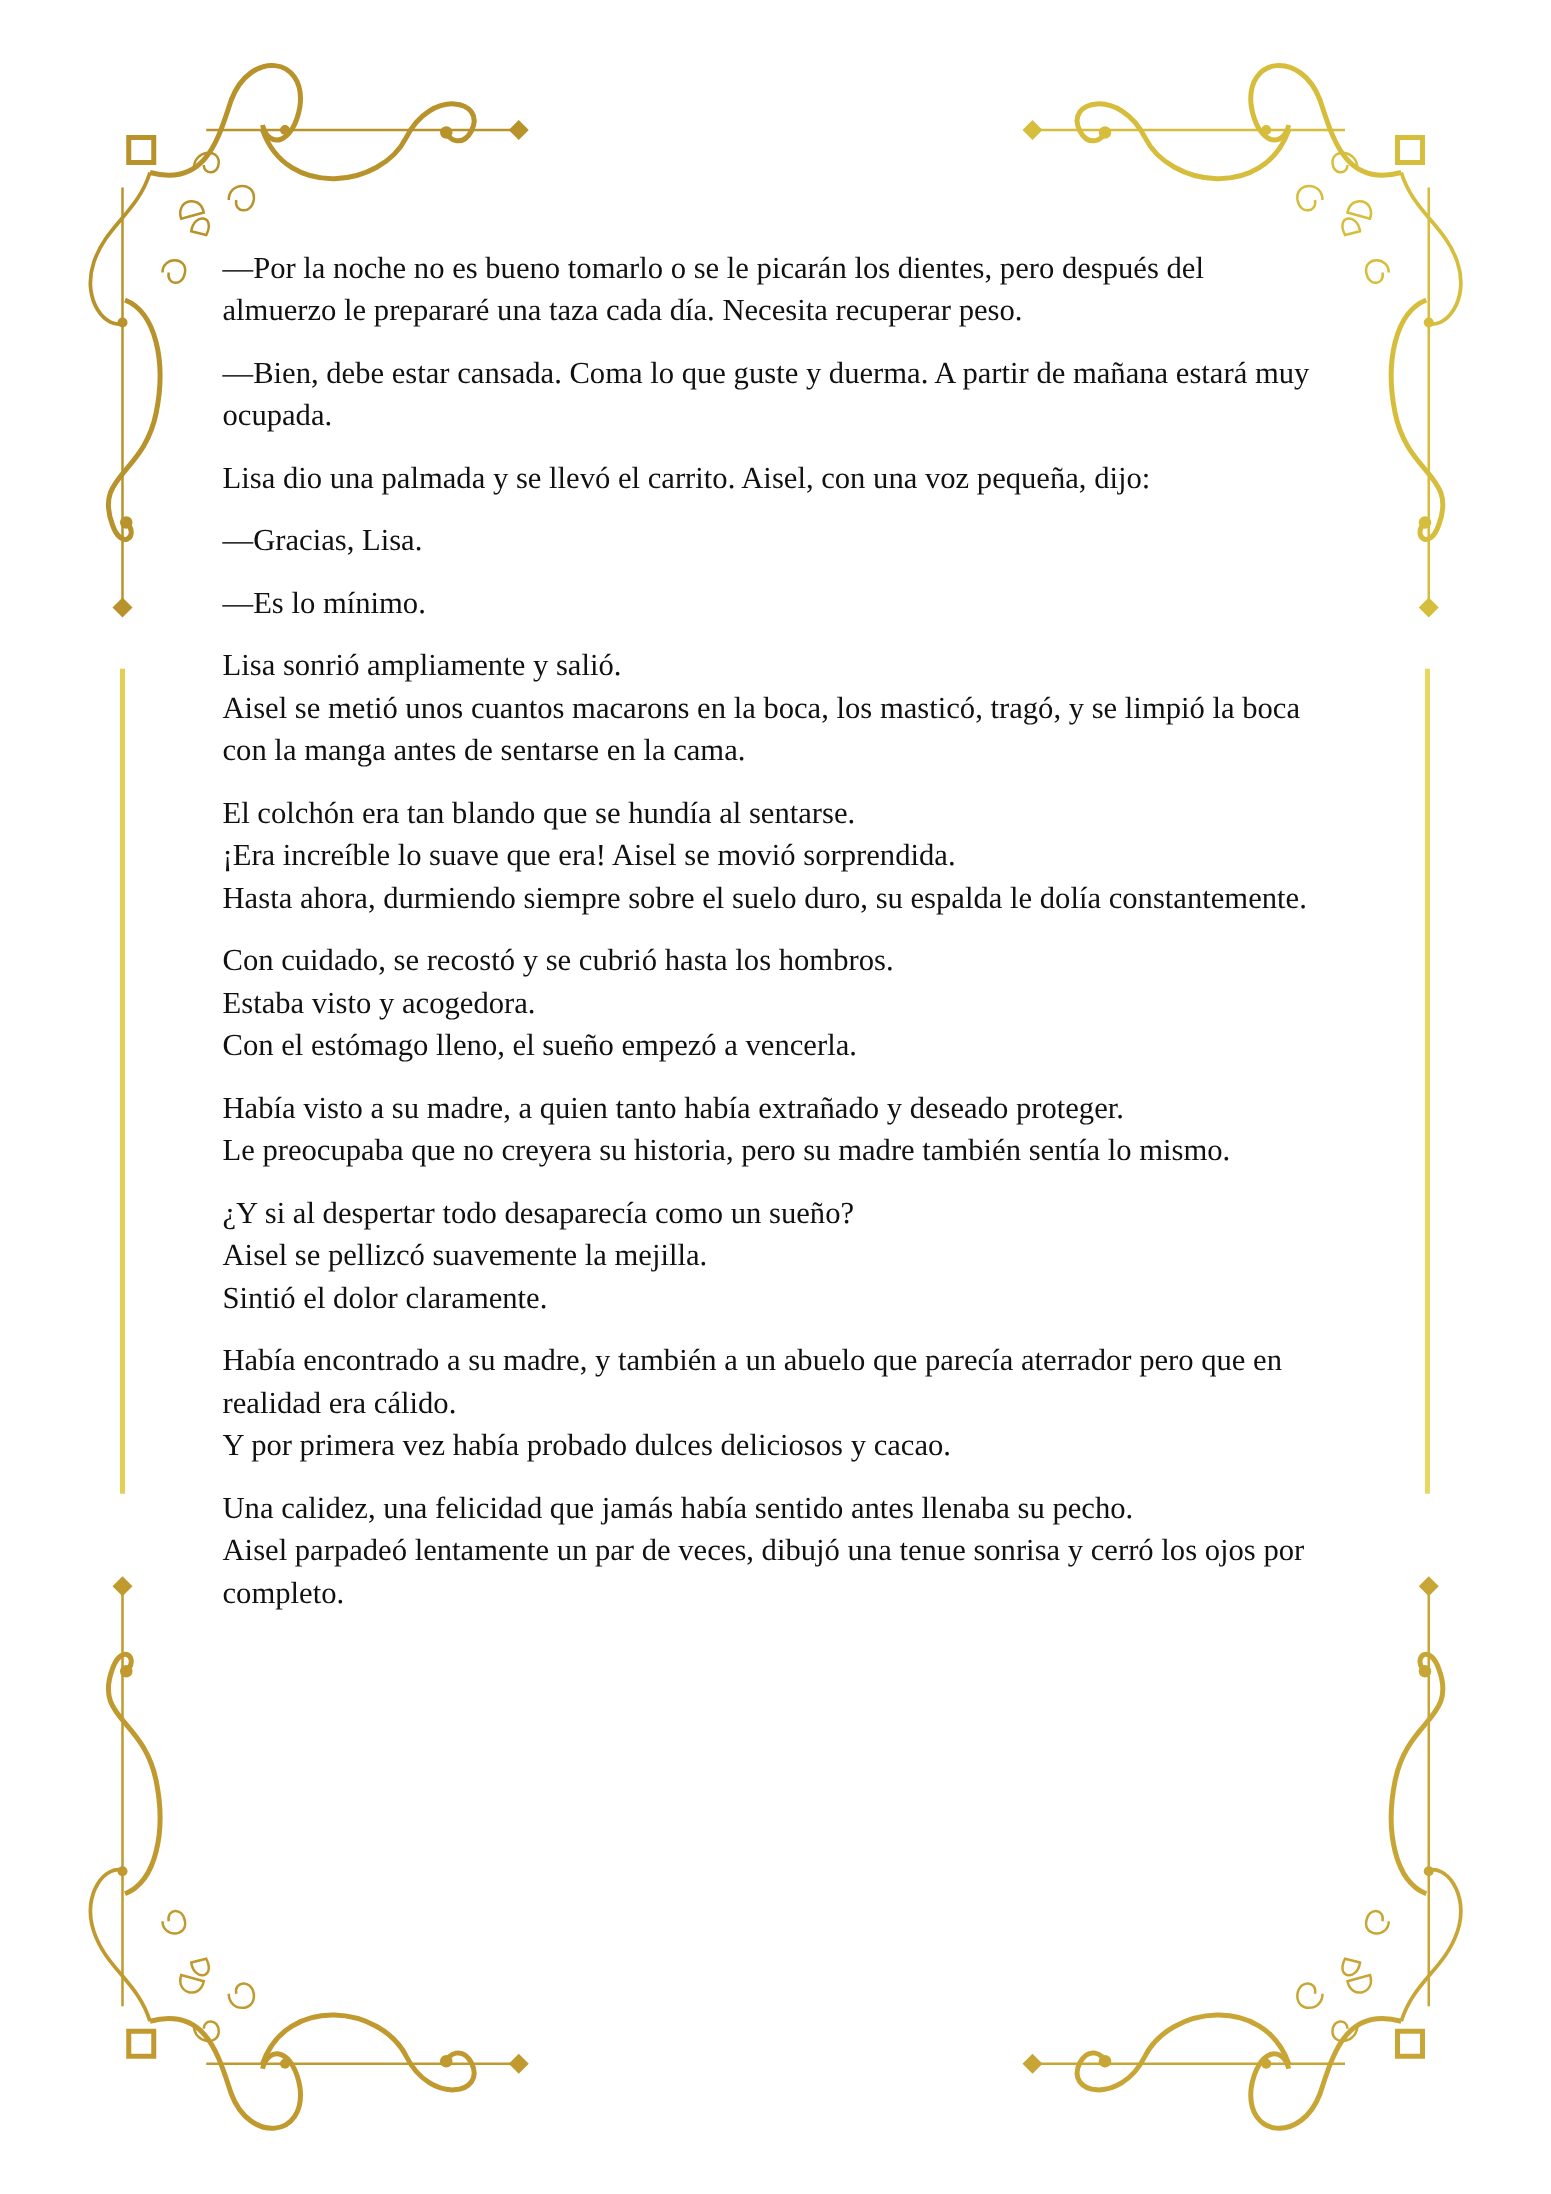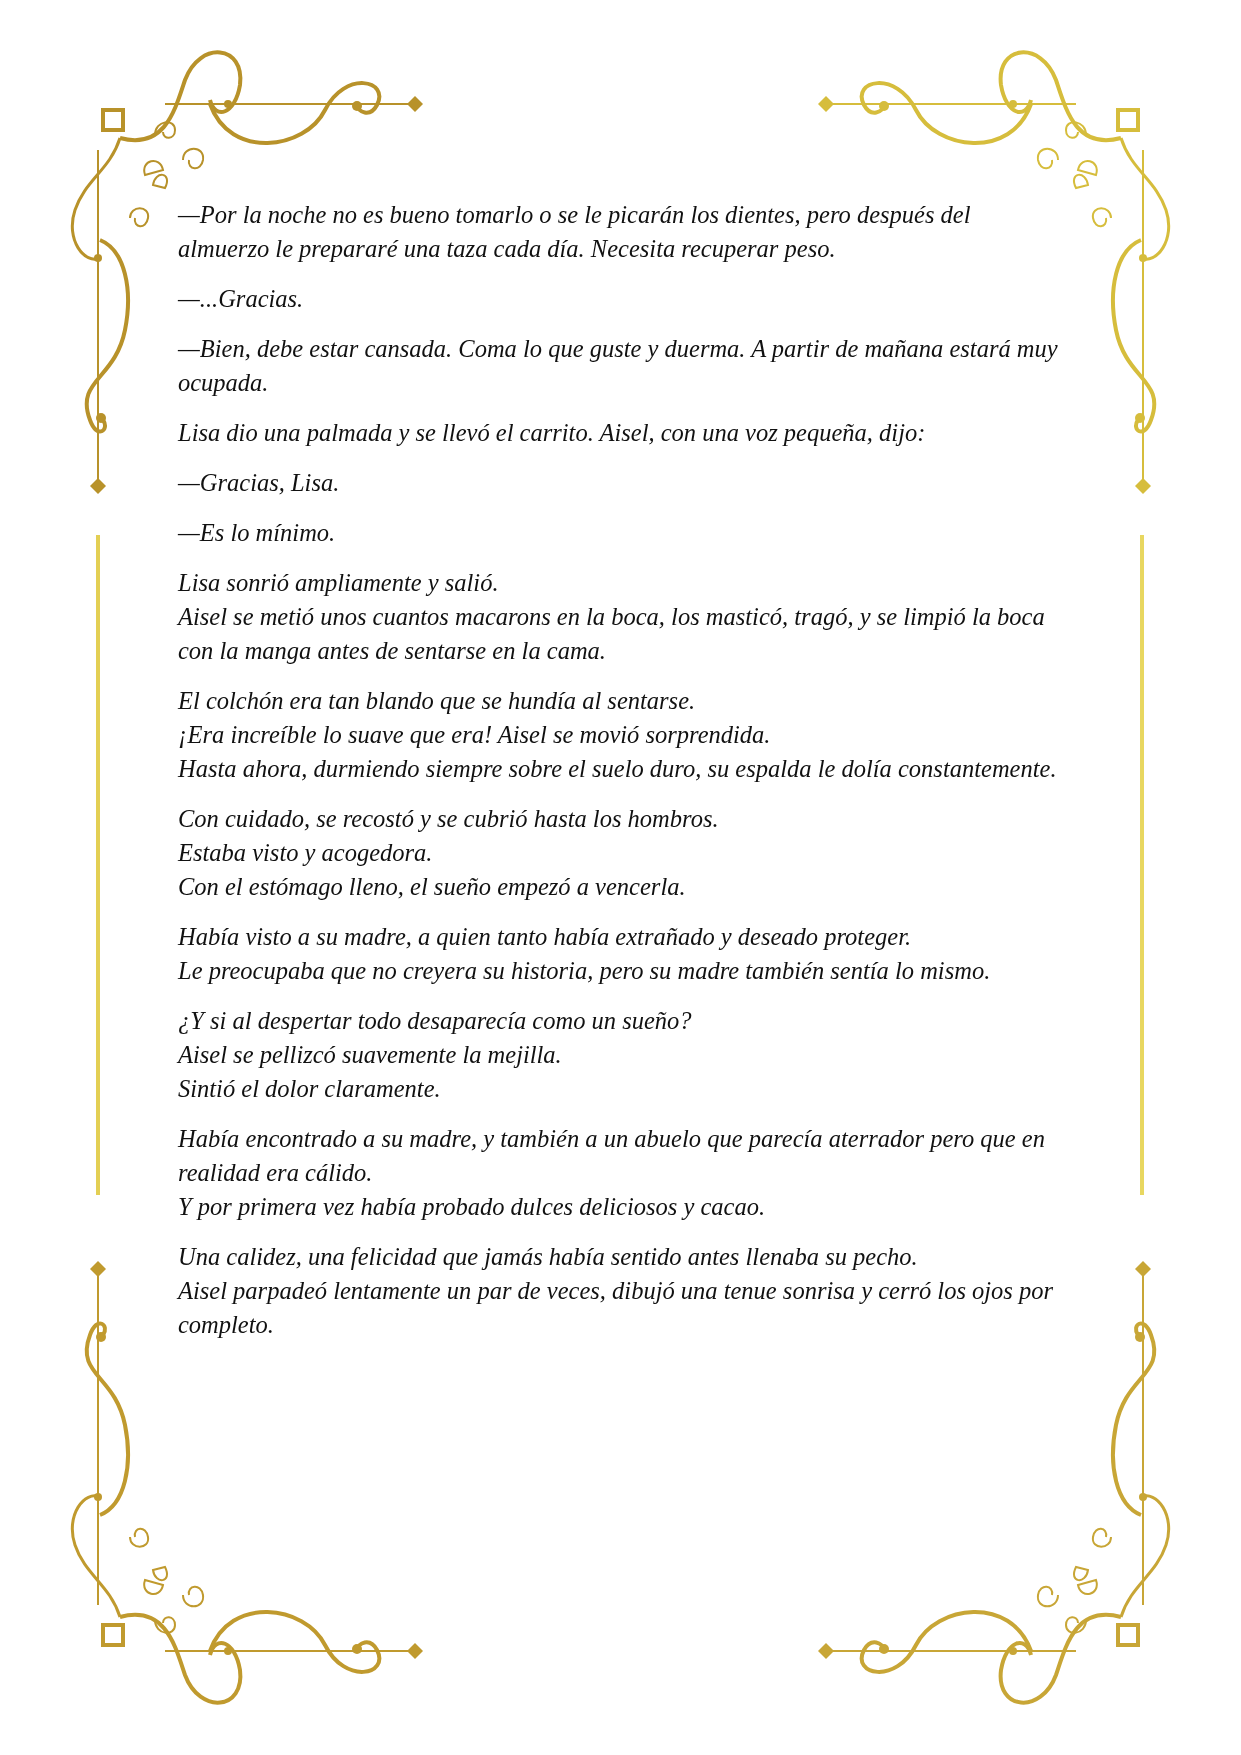--- a/index.html
+++ b/index.html
@@ -23,21 +23,20 @@
       font-family: "Liberation Serif", "DejaVu Serif", serif;
       font-size: 24.5px;
       line-height: 34px;
       color: #111111;
     }
     .content p {
       margin: 0 0 16px 0;
     }
     .content p span.line {
       display: block;
-      font-style: italic;
     }
   </style>
 </head>
 <body>
 
 <div class="page">
 
   <svg class="frame" viewBox="0 0 1241 1755" xmlns="http://www.w3.org/2000/svg">
     <defs>
       <linearGradient id="gTL" x1="0" y1="0" x2="1" y2="1">
@@ -107,23 +106,20 @@
     <g style="color:#c8a636" transform="translate(1226,1755) scale(-1,-1)">
       <use href="#corner"></use>
     </g>
   </svg>
 
   <div class="content" id="body">
       <p>
         <span class="line">—Por la noche no es bueno tomarlo o se le picarán los dientes, pero después del almuerzo le prepararé una taza cada día. Necesita recuperar peso.</span>
       </p>
       <p>
-        <span class="line">—...Gracias.</span>
-      </p>
-      <p>
         <span class="line">—Bien, debe estar cansada. Coma lo que guste y duerma. A partir de mañana estará muy ocupada.</span>
       </p>
       <p>
         <span class="line">Lisa dio una palmada y se llevó el carrito. Aisel, con una voz pequeña, dijo:</span>
       </p>
       <p>
         <span class="line">—Gracias, Lisa.</span>
       </p>
       <p>
         <span class="line">—Es lo mínimo.</span>

